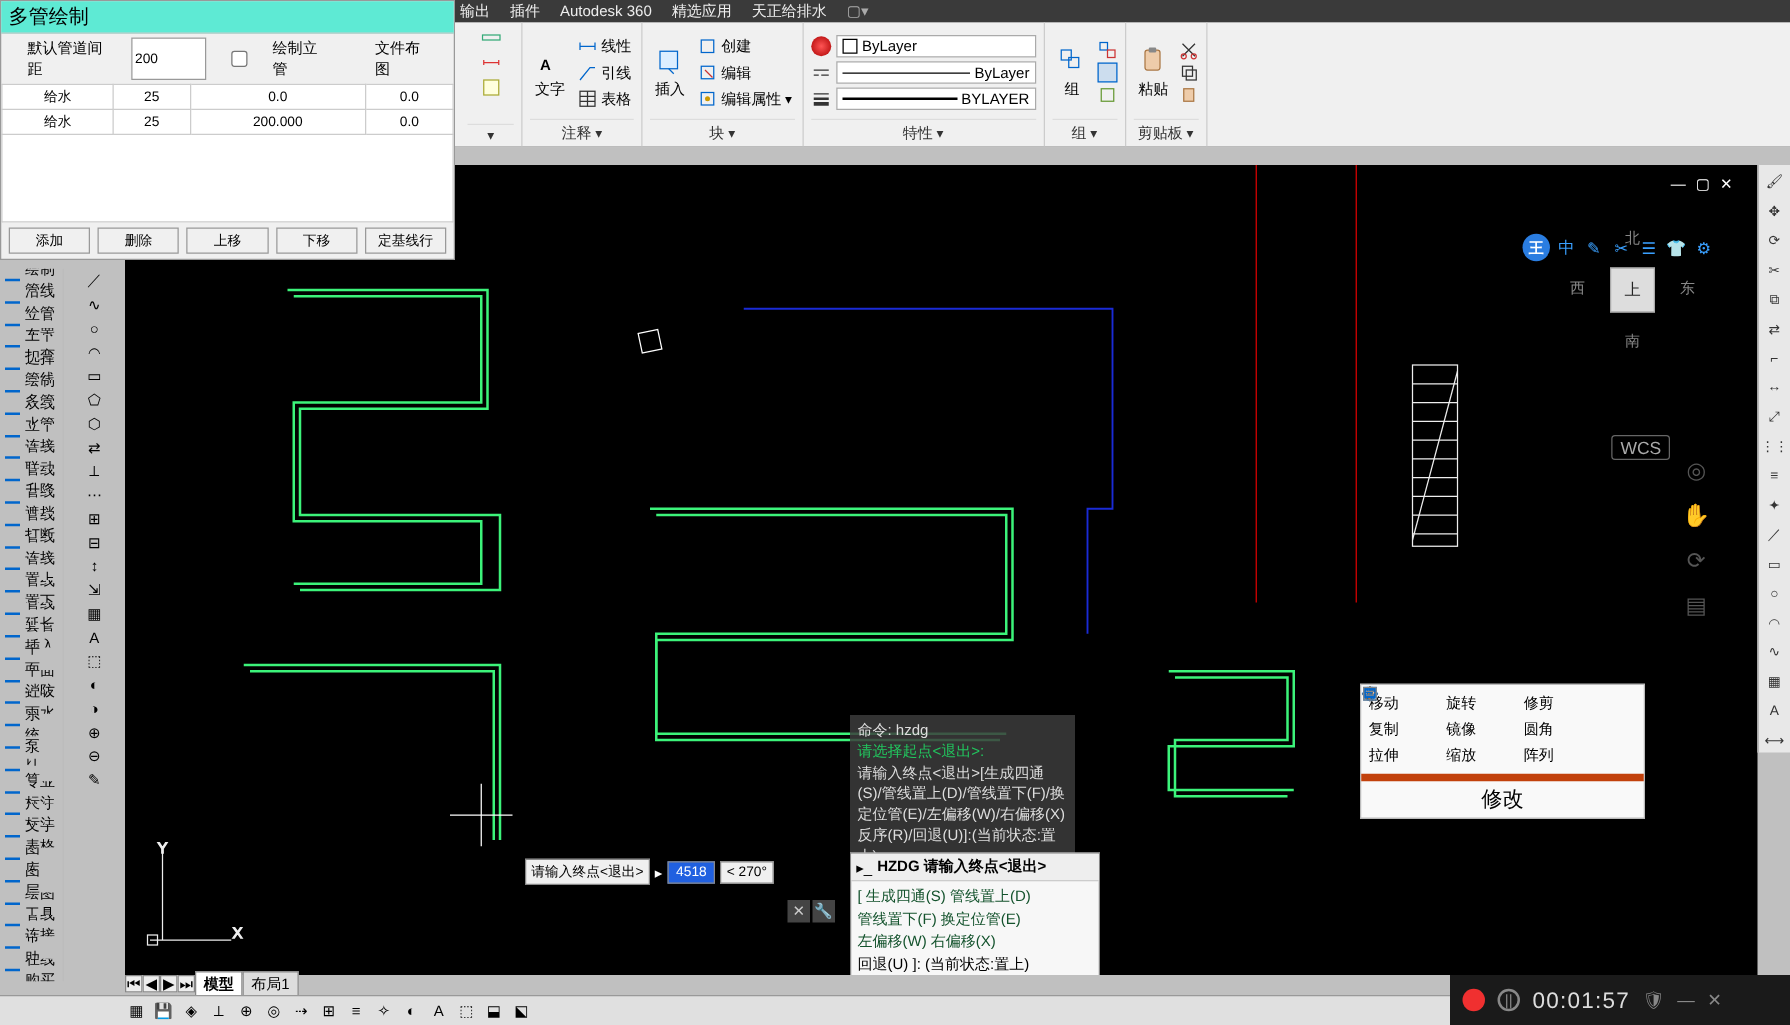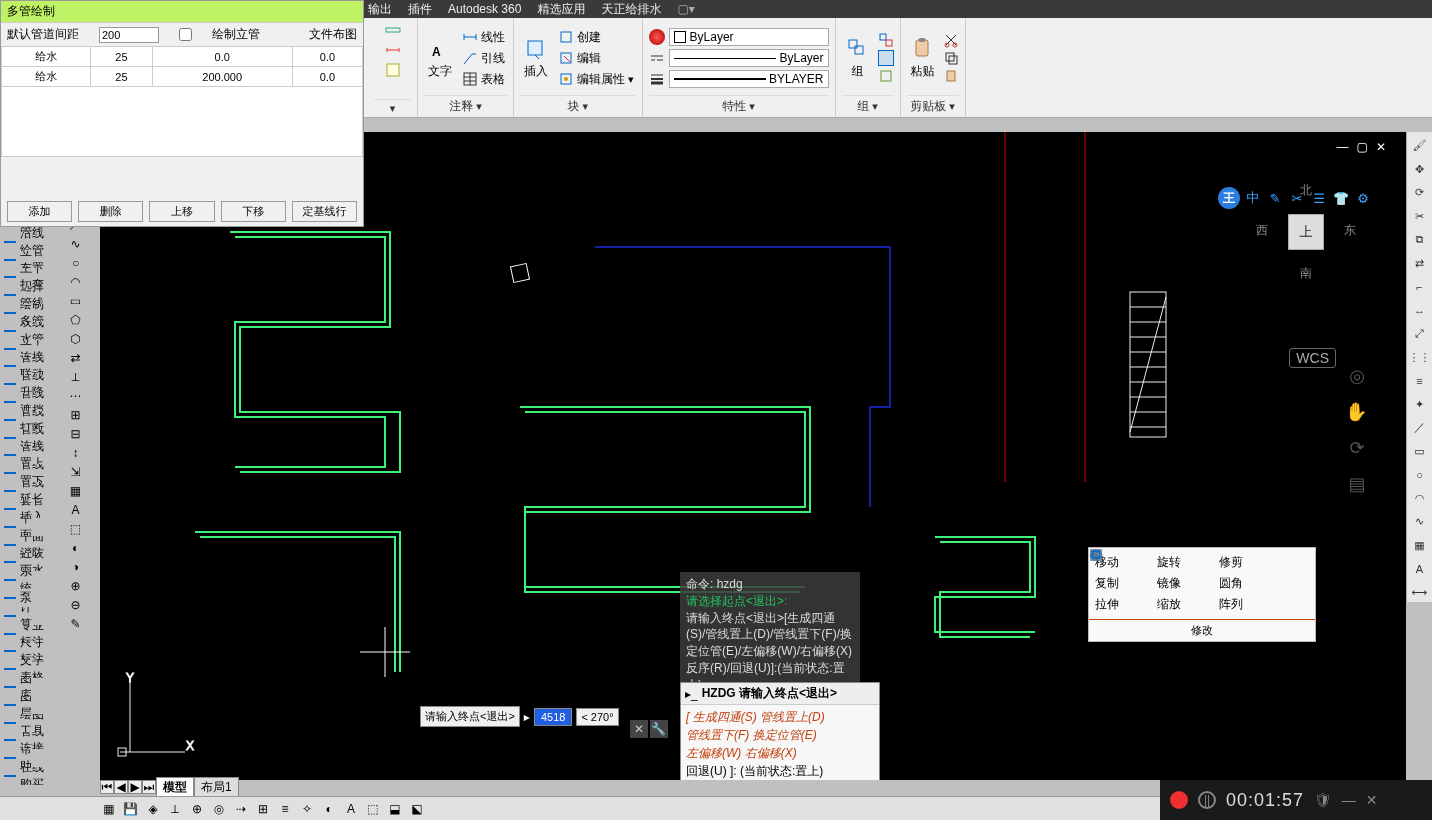--- a/index.html
+++ b/index.html
@@ -4,30 +4,30 @@
 <style>
 * { margin:0; padding:0; box-sizing:border-box; font-family:"Microsoft YaHei",SimSun,sans-serif; font-size:12px; }
 body { background:#c0c0c0; width:1432px; height:820px; position:relative; overflow:hidden; }
 
 
 .menubar { height:18px; background:#3a3a3a; color:#eee; display:flex; align-items:center; padding-left:368px; gap:16px; font-size:12px; }
 .menubar span { cursor:pointer; }
 
 
 .panel { position:absolute; top:0; left:0; width:364px; background:#f0f0f0; border:1px solid #999; z-index:20; }
-.panel-title { background:#bef264; padding:2px 6px; border-bottom:1px solid #ccc; font-size:12px; }
-.panel-row1 { display:flex; align-items:center; padding:3px 6px; gap:20px; }
+.panel-title { background:#5eead4; padding:2px 6px; border-bottom:1px solid #ccc; font-size:16px; }
+.panel-row1 { display:flex; padding:3px 21px; gap:20px; }
 .panel-row1 input[type=text] { width:60px; border:1px solid #999; padding:1px 2px; font-size:11px; }
 .panel-row1 label { font-size:12px; }
 .panel-row1 .fill { flex:1; }
 .panel-table { width:100%; border-collapse:collapse; background:#fff; }
 .panel-table th, .panel-table td { border:1px solid #ccc; padding:2px 4px; font-size:11px; text-align:center; }
 .panel-table th { background:#f0f0f0; font-weight:normal; }
 .panel-blank { height:70px; background:#fff; border:1px solid #ccc; border-top:none; margin:0; }
-.panel-buttons { display:flex; gap:6px; padding:4px 6px; justify-content:space-between;margin-top:40px; }
+.panel-buttons { display:flex; gap:6px; padding:4px 6px; justify-content:space-between; }
 .panel-buttons button { flex:1; padding:2px 4px; border:1px solid #999; background:#f0f0f0; font-size:11px; }
 
 
 .ribbon { height:100px; background:#f0f0f0; border-bottom:1px solid #aaa; display:flex; }
 .ribbon-spacer { width:368px; height:100%; }
 .ribbon-group { border-right:1px solid #ccc; padding:3px 6px 0; display:flex; flex-direction:column; }
 .ribbon-group-body { flex:1; display:flex; align-items:center; gap:4px; }
 .ribbon-group-label { text-align:center; font-size:11px; color:#333; padding:2px 0; border-top:1px solid #ddd; }
 .rb-big { display:flex; flex-direction:column; align-items:center; justify-content:center; width:32px; height:56px; font-size:11px; gap:2px; }
 .rb-big svg { width:24px; height:24px; }
@@ -55,37 +55,37 @@
 .viewcube .n{position:absolute;top:0;left:0;right:0;}
 .viewcube .s{position:absolute;bottom:0;left:0;right:0;}
 .viewcube .e{position:absolute;top:40px;right:0;}
 .viewcube .w{position:absolute;top:40px;left:0;}
 .wcs-tag{position:absolute;top:180px;right:70px;border:1px solid #666;color:#aaa;padding:1px 6px;font-size:14px;border-radius:3px;z-index:6;margin-top:36px;}
 
 
 .cmdlog { position:absolute; top:440px; left:580px; width:180px; background:rgba(60,60,60,0.85); color:#ddd; font-size:11px; padding:4px 6px; line-height:1.4; z-index:7;}
 
 
-.inlineprompt { position:absolute; top:574px; left:320px; display:flex; align-items:center; gap:4px; z-index:7;}
+.inlineprompt { position:absolute; top:555px; left:320px; display:flex; align-items:center; gap:4px; z-index:7;}
 .inlineprompt .lbl{background:#f0f0f0;border:1px solid #888;padding:2px 4px;font-size:11px;}
 .inlineprompt .val{background:#2060e0;color:#fff;padding:2px 6px;font-size:11px;border:1px solid #888;}
 .inlineprompt .ang{background:#f0f0f0;border:1px solid #888;padding:2px 4px;font-size:11px;}
 
 
 .cmdwin { position:absolute; top:550px; left:580px; width:200px; background:#f7f7f7; border:1px solid #888; font-size:11px; z-index:7;}
 .cmdwin-head{background:#eee;border-bottom:1px solid #ccc;padding:2px 4px;display:flex;align-items:center;gap:4px;}
 .cmdwin-body{padding:3px 5px; line-height:1.5;}
-.cmdwin .opt{color:#c2410c;font-style:italic;}
+.cmdwin .opt{color:#14532d;}
 
 
 .editpop { position:absolute; top:415px; right:90px; width:228px; background:#f9f9f9; border:1px solid #bbb; z-index:7;}
 .editpop-body{padding:6px;display:grid;grid-template-columns:1fr 1fr 1fr 28px;gap:4px 6px;}
 .editpop-cell{display:flex;align-items:center;gap:3px;font-size:11px;}
 .editpop-cell svg{width:14px;height:14px;}
-.editpop-foot{text-align:center;padding:3px;border-top:1px solid #c2410c;font-size:11px;font-family:Liberation Serif, serif;}
+.editpop-foot{text-align:center;padding:3px;border-top:6px solid #c2410c;font-size:17px;font-family:Liberation Serif, serif;}
 
 
 .pill { position:absolute; top:55px; right:34px; display:flex; gap:4px; z-index:8; align-items:center;}
 .pill .circ{width:22px;height:22px;border-radius:50%;background:#2a7de1;color:#fff;display:flex;align-items:center;justify-content:center;font-weight:bold;}
 .pill .ic{width:18px;height:18px;color:#3aa0ff;display:flex;align-items:center;justify-content:center;font-size:13px;}
 
 
 .modeltabs{position:absolute;bottom:24px;left:100px;height:18px;display:flex;align-items:center;gap:0;font-size:11px;color:#000;z-index:6;}
 .modeltabs .tab{border:1px solid #888;background:#ddd;padding:1px 6px;}
 .modeltabs .tab.active{background:#fff;font-weight:bold;}

